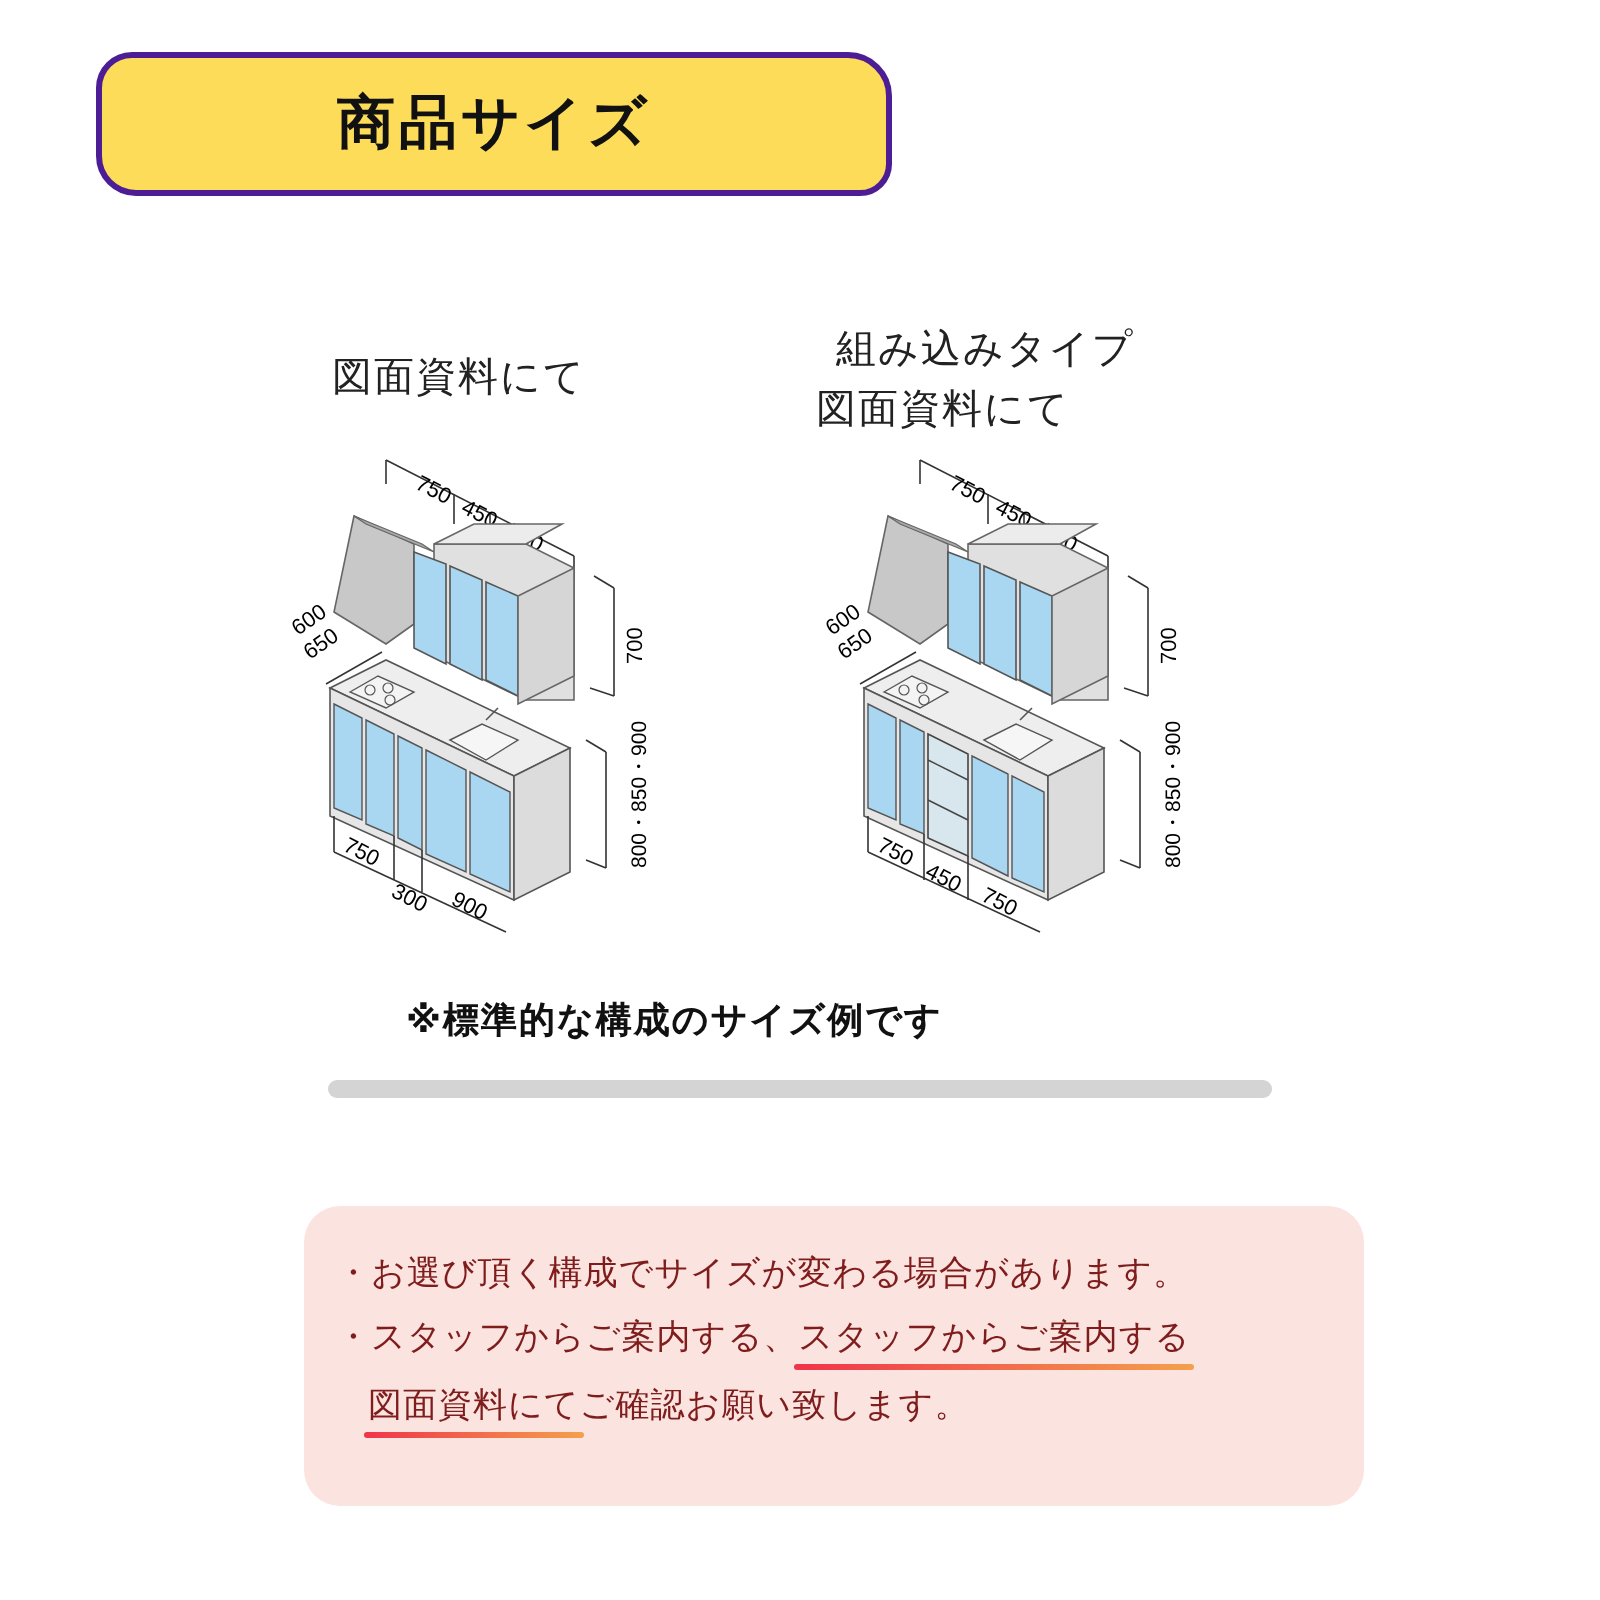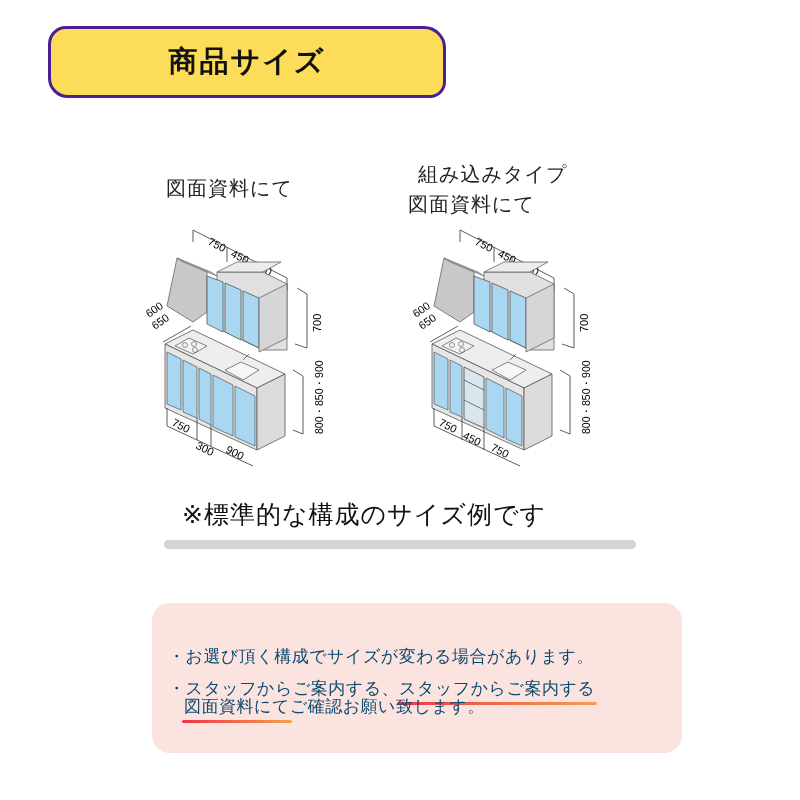--- a/index.html
+++ b/index.html
@@ -14,32 +14,32 @@
       box-sizing: border-box; display: flex; align-items: center; justify-content: center;
     }
     .title-banner span { font-size: 29px; font-weight: bold; letter-spacing: 2px; color: #111; }
 
     .col-title {
       position: absolute; font-size: 20px; line-height: 25px; color: #222; letter-spacing: 1px;
     }
     .diagram { position: absolute; }
 
     .note-line {
-      position: absolute; left: 182px; top: 498px; font-size: 25px; font-weight: normal; letter-spacing: 1px;
+      position: absolute; left: 203px; top: 498px; font-size: 18px; font-weight: bold; letter-spacing: 1px;
     }
     .divider {
       position: absolute; left: 164px; top: 540px; width: 472px; height: 9px;
       background: #d4d4d4; border-radius: 5px;
     }
     .info-box {
       position: absolute; left: 152px; top: 603px; width: 530px; height: 150px;
       background: #fbe3df; border-radius: 18px;
     }
     .info-line {
-      position: absolute; left: 16px; font-size: 17px; letter-spacing: 0.5px; white-space: nowrap; color: #0c4a6e; margin-top: 20px;
+      position: absolute; left: 16px; font-size: 17px; letter-spacing: 0.5px; white-space: nowrap; color: #7f1d1d;
     }
     .ul {
       position: relative; display: inline-block;
     }
     .ul::after {
       content: ""; position: absolute; left: -2px; right: -2px; bottom: -5px; height: 3px; border-radius: 2px;
       background: linear-gradient(90deg, #f0334a, #f4a04c);
     }
     svg text { font-family: "Liberation Sans", "DejaVu Sans", sans-serif; }
   </style>
@@ -184,16 +184,16 @@
 </svg>
 
 <div class="note-line">※標準的な構成のサイズ例です</div>
 <div class="divider"></div>
 
 <div class="info-box">
   <div class="info-line" style="top:22px;">・お選び頂く構成でサイズが変わる場合があります。</div>
   <div class="info-line" style="top:54px;">
     <span>・スタッフからご案内する、</span><span class="ul">スタッフからご案内する</span>
   </div>
-  <div class="info-line" style="top:72px; left:32px;">
+  <div class="info-line" style="top:88px; left:32px;">
     <span class="ul">図面資料にて</span><span>ご確認お願い致します。</span>
   </div>
 </div>
 
 </body></html>

